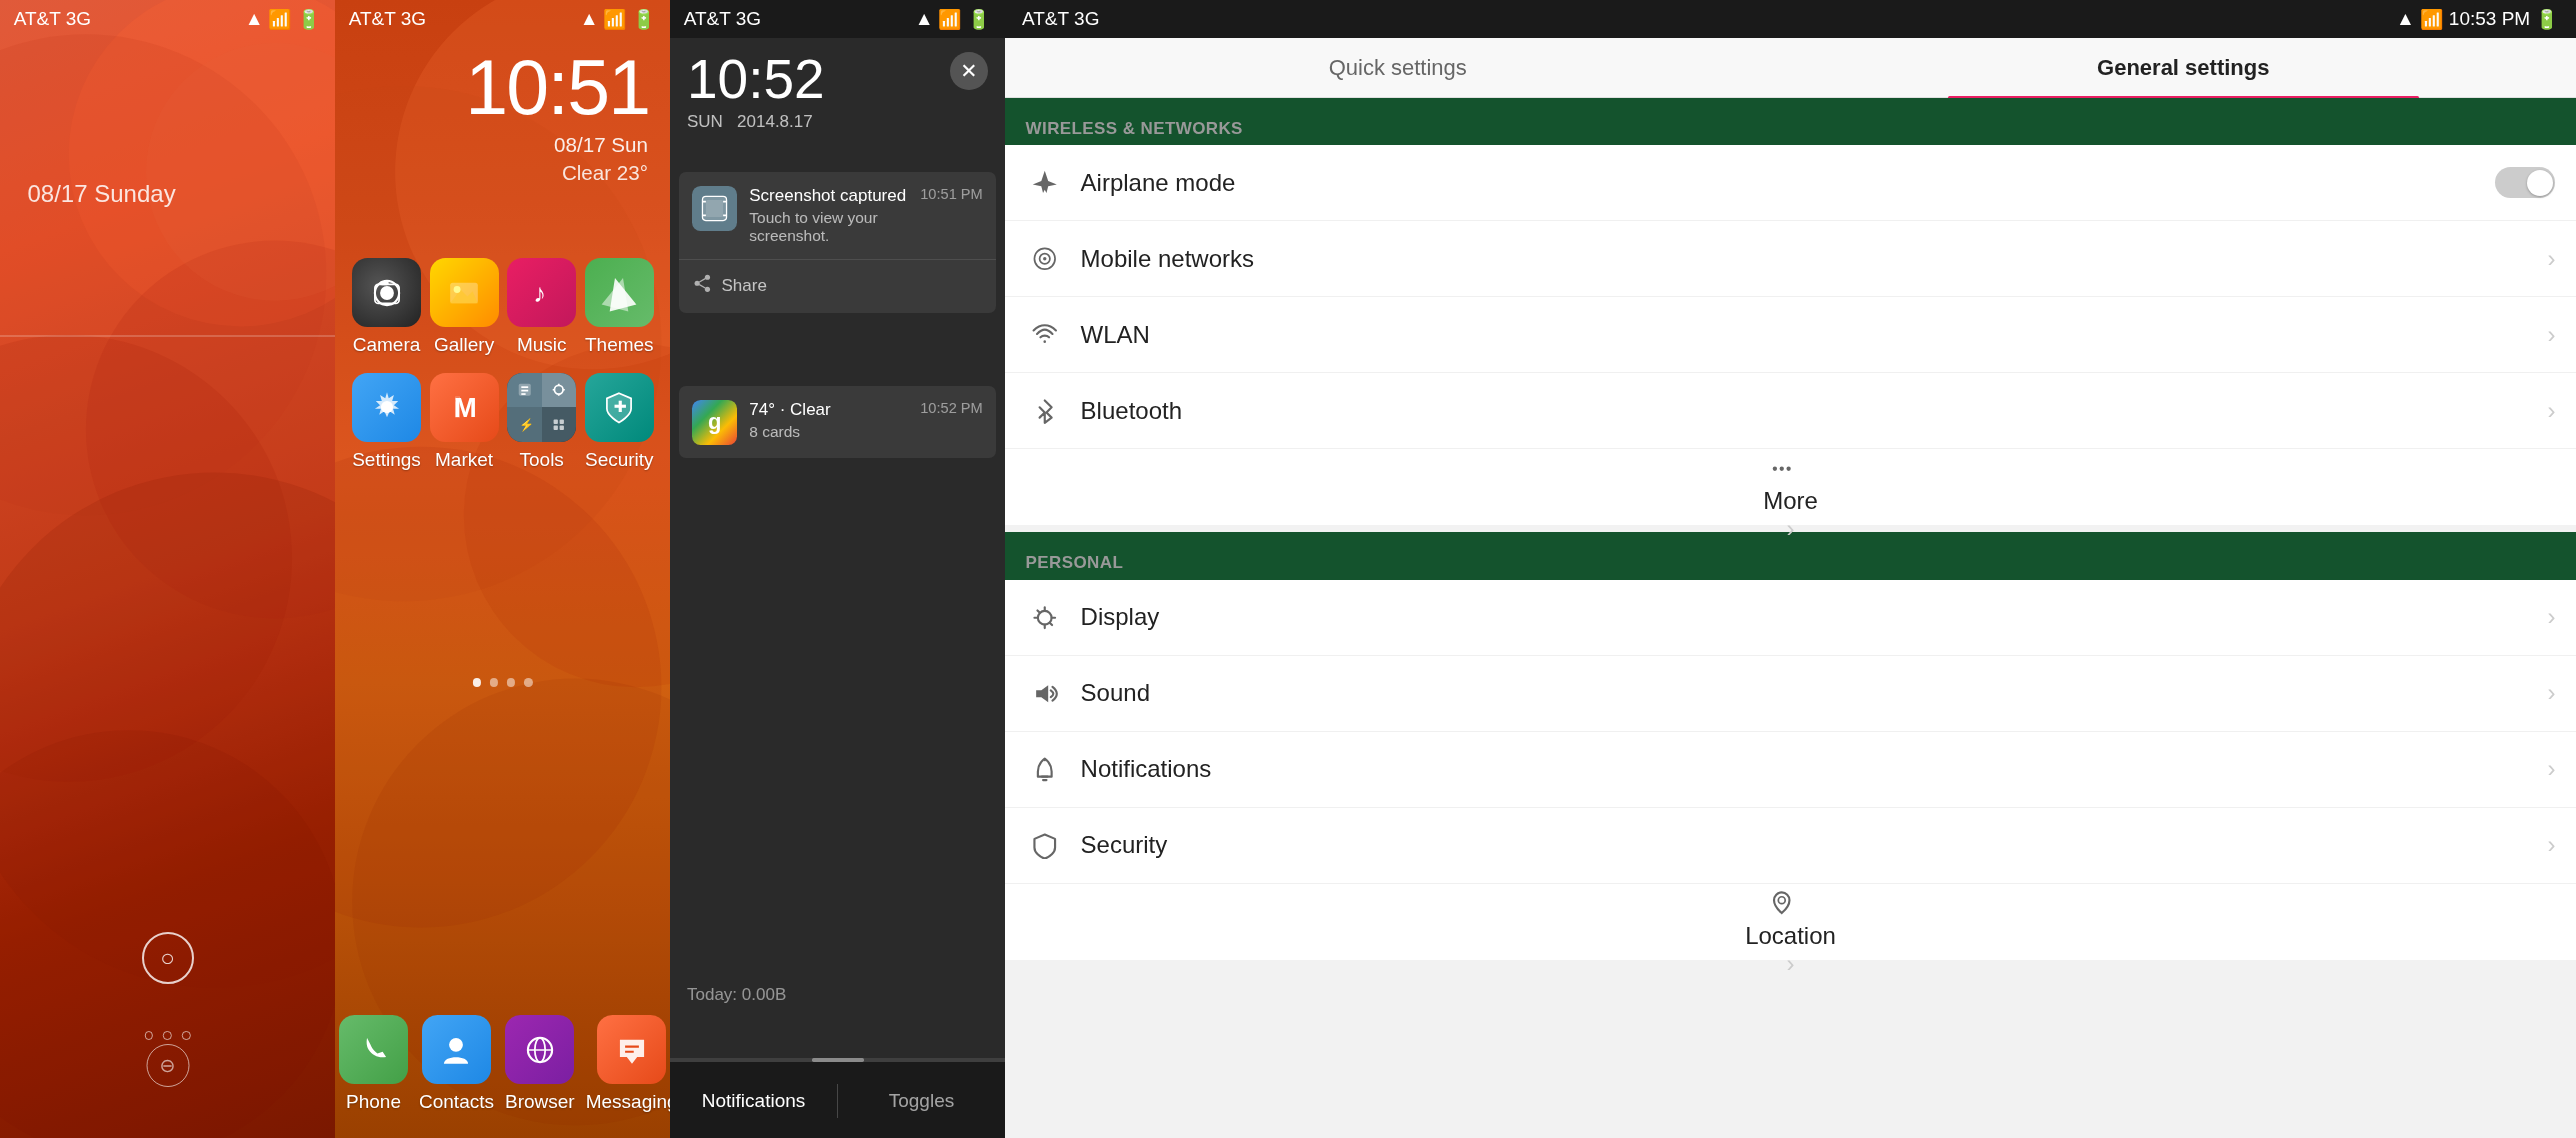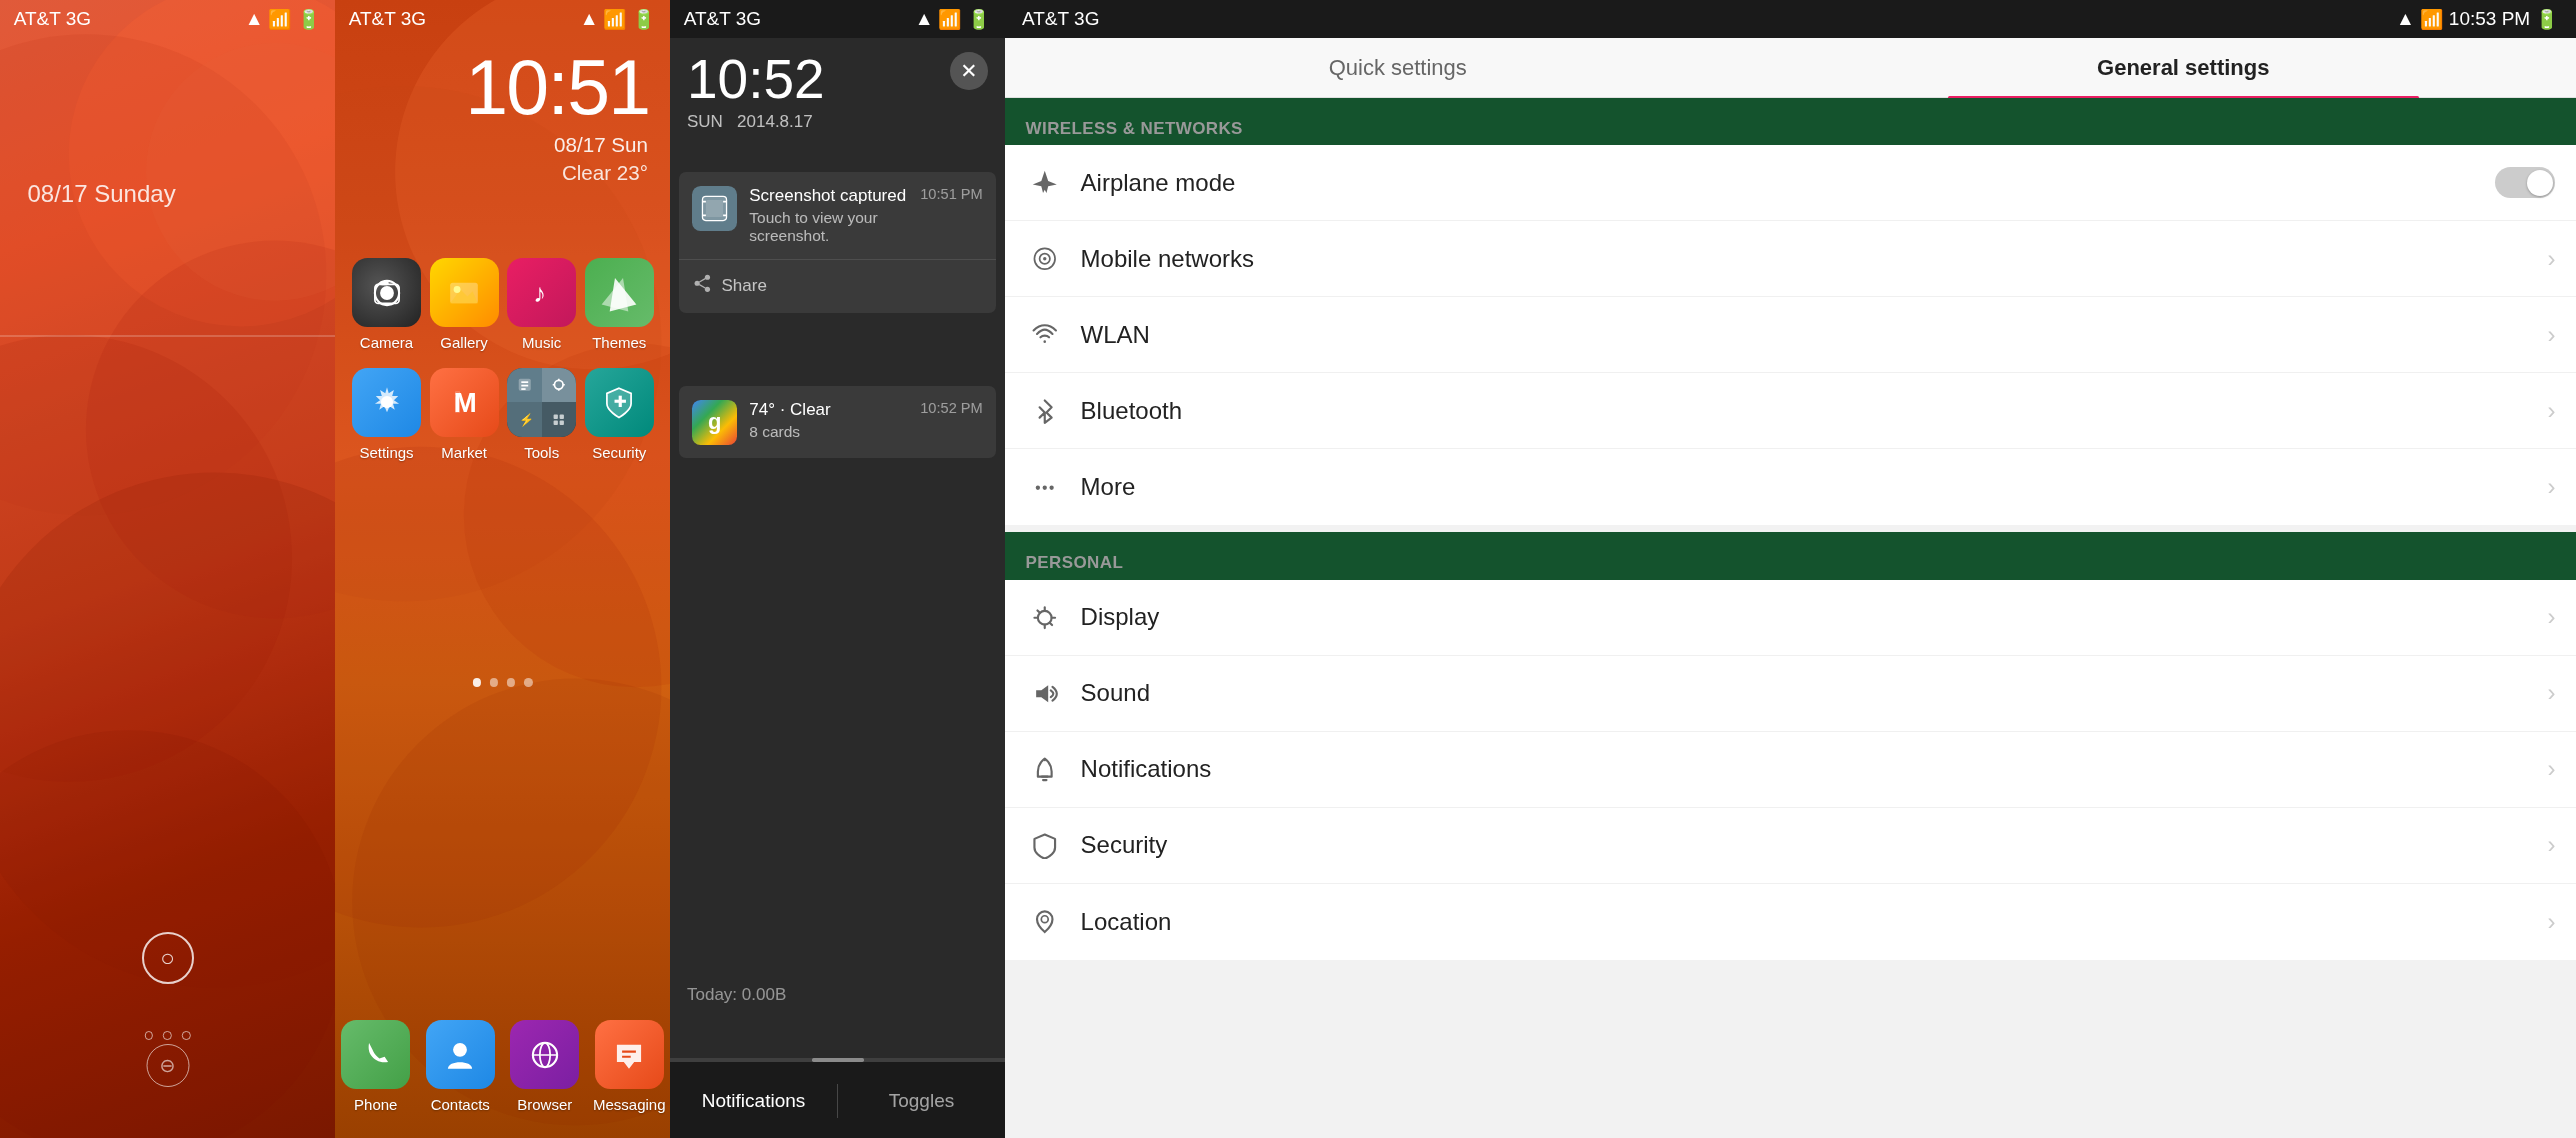--- a/index.html
+++ b/index.html
@@ -207,21 +207,21 @@
       display: flex;
       align-items: center;
       justify-content: center;
       font-size: 31px;
       color: white;
       position: relative;
       overflow: hidden;
     }
     .app-label {
       color: white;
-      font-size: 15px;
+      font-size: 19px;
       font-weight: 400;
       text-align: center;
       text-shadow: 0 0.9px 1.7px rgba(0,0,0,0.3);
     }
     
     .icon-camera { background: radial-gradient(circle at 40% 40%, #555, #222); }
     .icon-gallery { background: linear-gradient(135deg, #ffd700, #ff8c00); }
     .icon-music { background: linear-gradient(135deg, #e91e63, #c2185b); }
     .icon-themes { background: linear-gradient(135deg, #4caf50, #66bb6a); }
     .icon-settings { background: linear-gradient(135deg, #42a5f5, #1e88e5); }
@@ -507,20 +507,21 @@
       display: flex;
       align-items: center;
       padding: 0 20.6px;
       height: 76px;
       background: white;
       border-bottom: 0.9px solid #f0f0f0;
       cursor: pointer;
     }
     .settings-item:last-child {
       border-bottom: none;
+      flex-direction: column;
     }
     .settings-item-icon {
       width: 38px;
       height: 38px;
       display: flex;
       align-items: center;
       justify-content: center;
       font-size: 24px;
       color: #555;
       margin-right: 17px;

